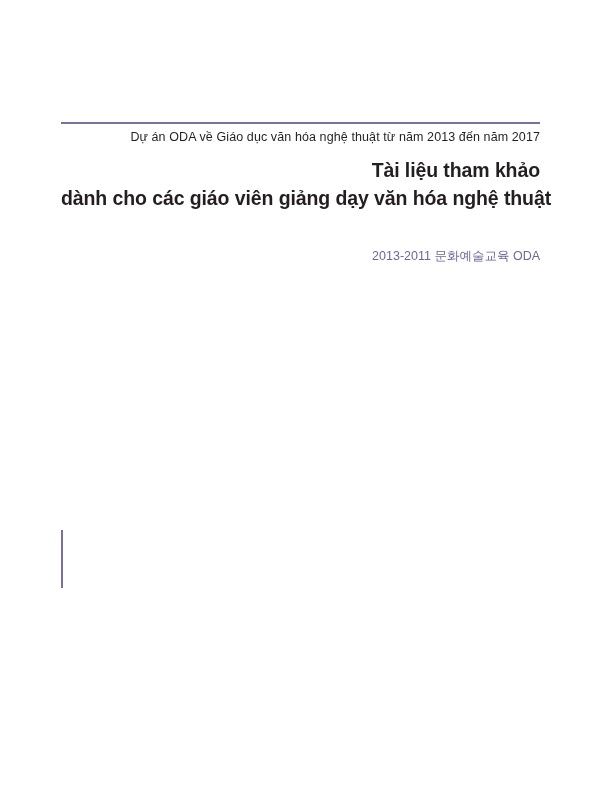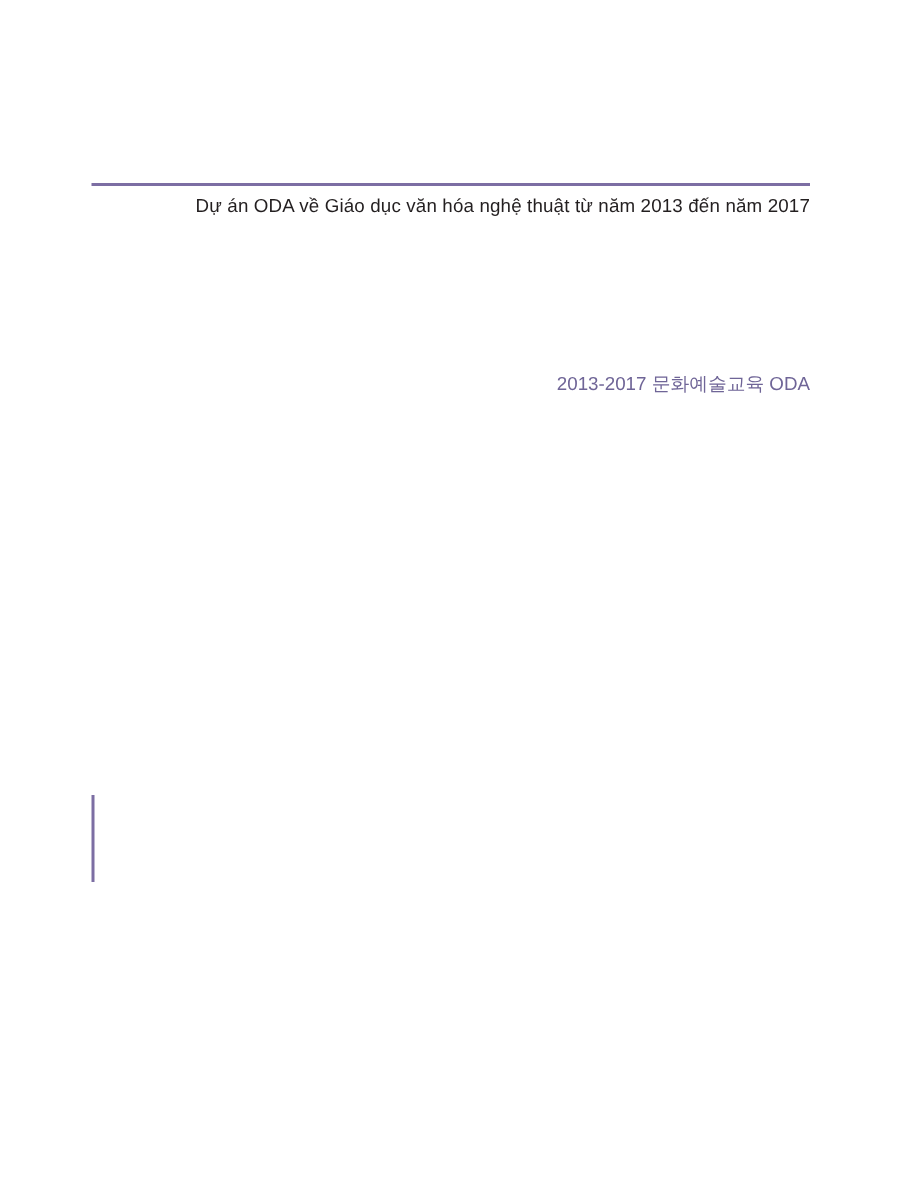--- a/index.html
+++ b/index.html
@@ -81,21 +81,25 @@
 </style>
 </head>
 <body>
 
 <div class="page">
 
   <div class="rule-top"></div>
 
   <div class="title-block">
     <p class="eyebrow">Dự án ODA về Giáo dục văn hóa nghệ thuật từ năm 2013 đến năm 2017</p>
+    <h1 class="main-title">
+      <span class="line1">Tài liệu tham khảo</span>
+      <span class="line2">dành cho các giáo viên giảng dạy văn hóa nghệ thuật</span>
+    </h1>
   </div>
 
   <div class="ko-block">
-    <p class="ko-line">2013-2017 문화예술교육 ODA</p>
+    <p class="ko-line">2013-2011 문화예술교육 ODA</p>
   </div>
 
   <div class="side-bar"></div>
 
 </div>
 
 </body></html>

